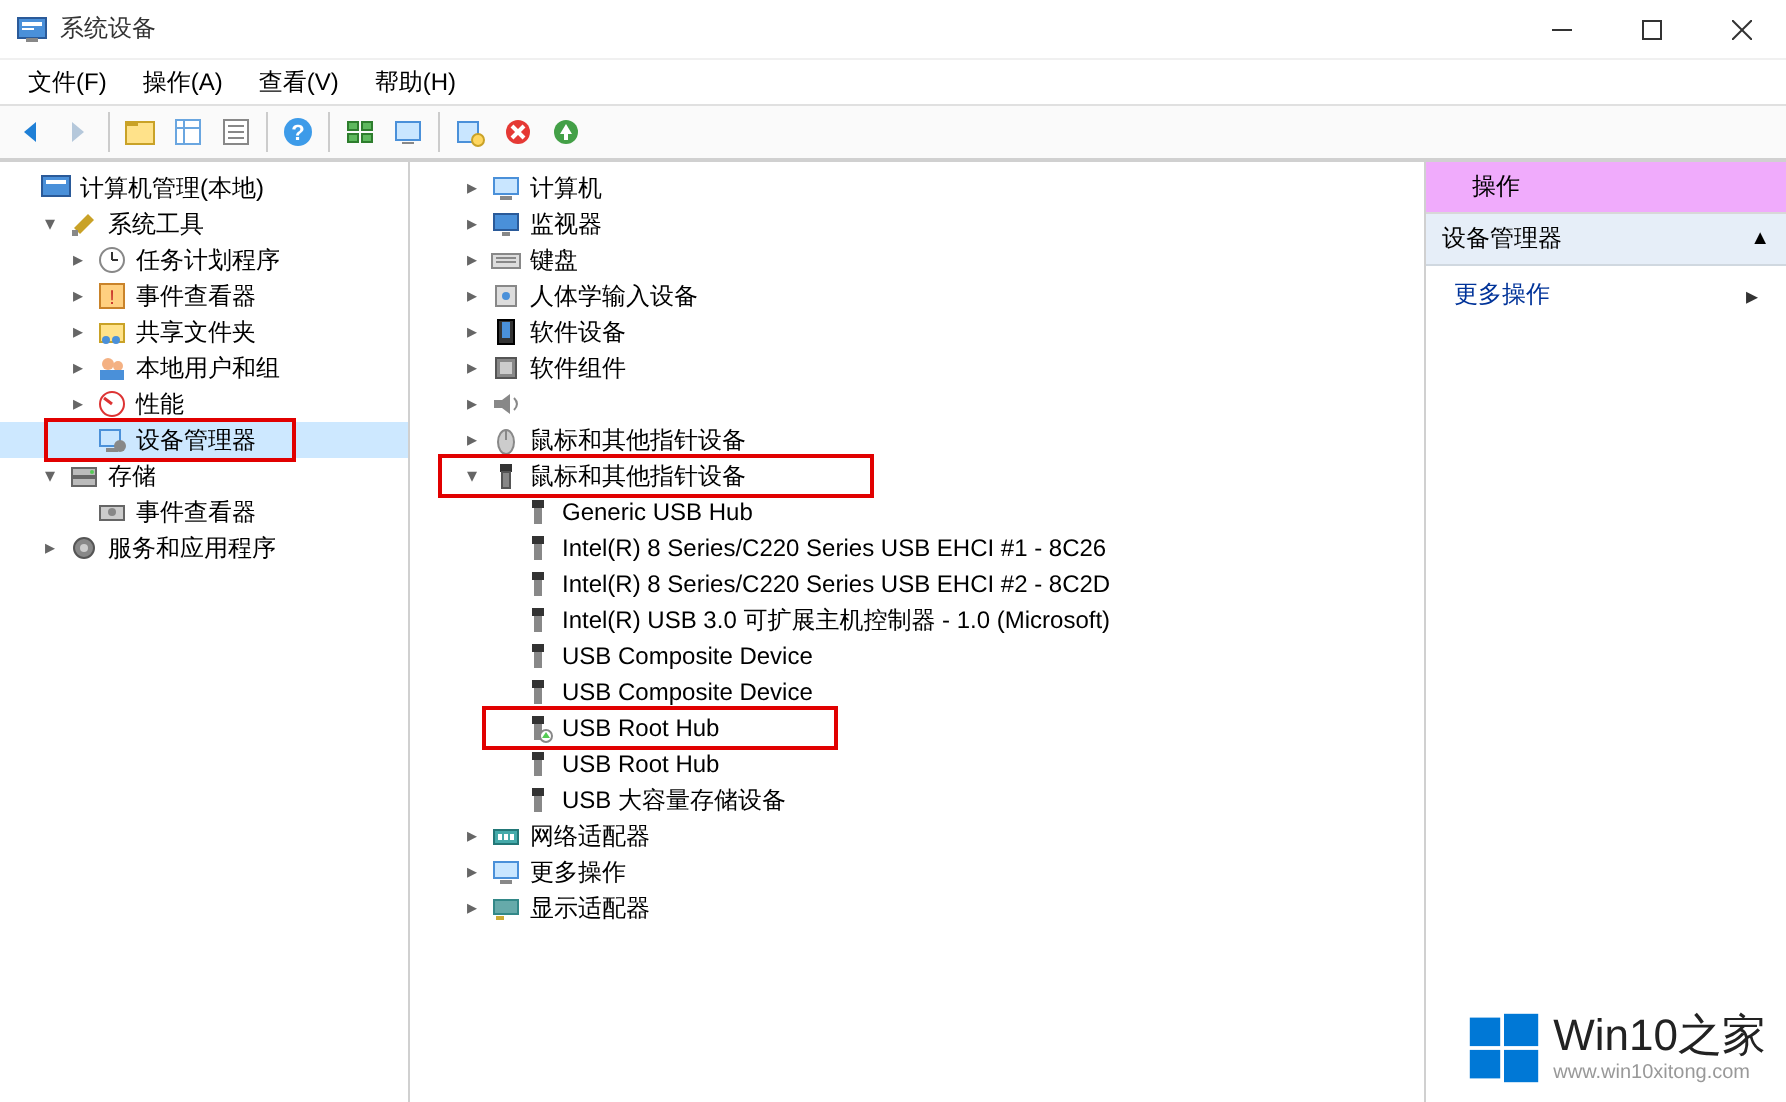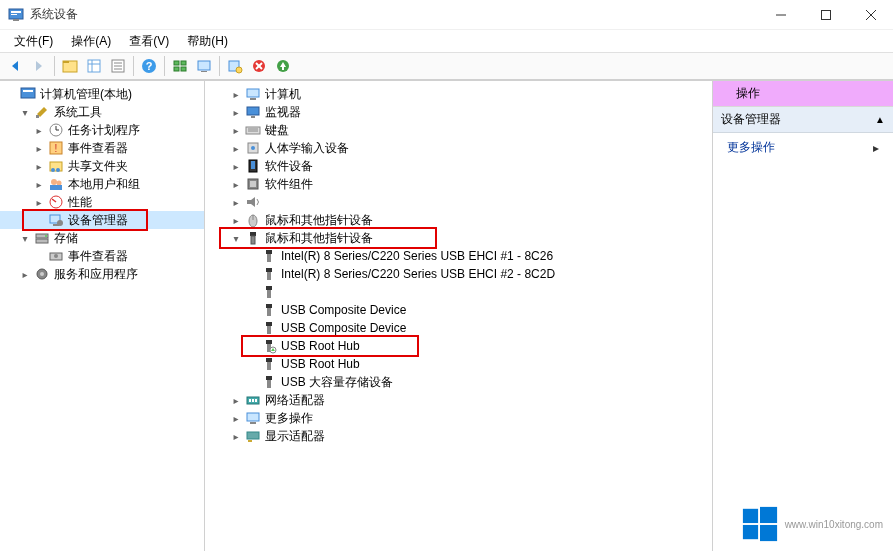--- a/index.html
+++ b/index.html
@@ -384,40 +384,51 @@
     </div>
 
     <div class="tree-row">
         <span class="tw-spacer" style="width:50px"></span>
         <span class="tw-icon">
           <svg width="16" height="16">
             <rect x="5" y="2" width="6" height="4" fill="#333"></rect>
             <rect x="6" y="6" width="4" height="8" fill="#888"></rect>
           </svg>
         </span>
+        <span class="tw-label">Generic USB Hub</span>
+      </div>
+    <div class="tree-row">
+        <span class="tw-spacer" style="width:50px"></span>
+        <span class="tw-icon">
+          <svg width="16" height="16">
+            <rect x="5" y="2" width="6" height="4" fill="#333"></rect>
+            <rect x="6" y="6" width="4" height="8" fill="#888"></rect>
+          </svg>
+        </span>
         <span class="tw-label">Intel(R) 8 Series/C220 Series USB EHCI #1 - 8C26</span>
       </div>
     <div class="tree-row">
         <span class="tw-spacer" style="width:50px"></span>
         <span class="tw-icon">
           <svg width="16" height="16">
             <rect x="5" y="2" width="6" height="4" fill="#333"></rect>
             <rect x="6" y="6" width="4" height="8" fill="#888"></rect>
           </svg>
         </span>
         <span class="tw-label">Intel(R) 8 Series/C220 Series USB EHCI #2 - 8C2D</span>
       </div>
     <div class="tree-row">
         <span class="tw-spacer" style="width:50px"></span>
         <span class="tw-icon">
           <svg width="16" height="16">
             <rect x="5" y="2" width="6" height="4" fill="#333"></rect>
             <rect x="6" y="6" width="4" height="8" fill="#888"></rect>
           </svg>
         </span>
+        <span class="tw-label">Intel(R) USB 3.0 可扩展主机控制器 - 1.0 (Microsoft)</span>
       </div>
     <div class="tree-row">
         <span class="tw-spacer" style="width:50px"></span>
         <span class="tw-icon">
           <svg width="16" height="16">
             <rect x="5" y="2" width="6" height="4" fill="#333"></rect>
             <rect x="6" y="6" width="4" height="8" fill="#888"></rect>
           </svg>
         </span>
         <span class="tw-label">USB Composite Device</span>
@@ -521,15 +532,16 @@
 <div class="watermark">
   <span class="wlogo">
     <svg viewBox="0 0 40 40">
         <rect x="2" y="4" width="16" height="15" fill="#0078d6"></rect>
         <rect x="20" y="2" width="18" height="17" fill="#0078d6"></rect>
         <rect x="2" y="21" width="16" height="15" fill="#0078d6"></rect>
         <rect x="20" y="21" width="18" height="17" fill="#0078d6"></rect>
       </svg>
   </span>
   <span class="wtext">
+    <b>Win10之家</b>
     <span>www.win10xitong.com</span>
   </span>
 </div>
 
 </body></html>

